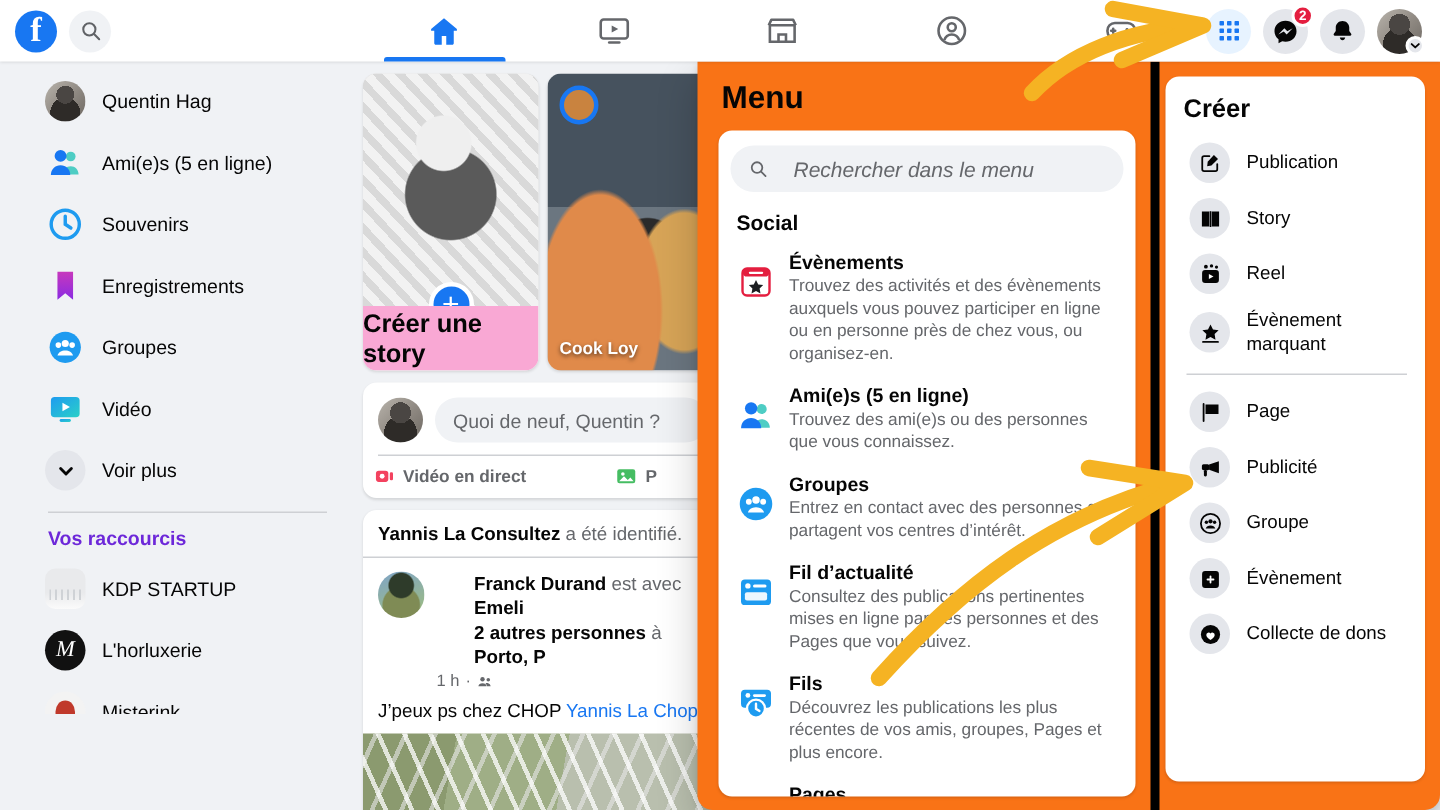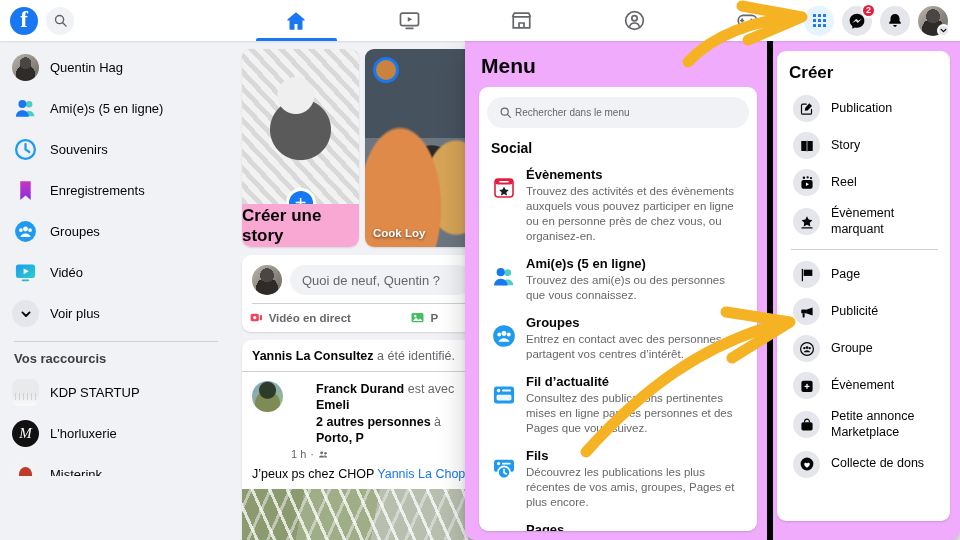--- a/index.html
+++ b/index.html
@@ -66,41 +66,41 @@
   }
   .avatar-chev {
     position: absolute; right: -2px; bottom: -1px; width: 13px; height: 13px;
     border-radius: 50%; background: #e4e6eb; border: 2px solid #fff;
     display: flex; align-items: center; justify-content: center;
   }
 
   
   .sidebar {
     position: absolute; top: 41px; left: 0; width: 232px; height: 435px;
-    padding: 6px 6px 0 6px; overflow: hidden; background: #f0f2f5;
+    padding: 6px 6px 0 24px; overflow: hidden; background: #f0f2f5;
   }
   .side-item {
     display: flex; align-items: center; gap: 11px;
     height: 41px; padding: 0 6px; border-radius: 8px; cursor: pointer;
   }
   .side-label { font-size: 13px; font-weight: 500; color: #050505; }
   .si-ic { width: 27px; height: 27px; flex: none; display: flex; align-items: center; justify-content: center; }
   .si-avatar {
     width: 27px; height: 27px; border-radius: 50%;
     background:
       radial-gradient(circle at 50% 34%, #4a4643 0 6px, transparent 6px),
       radial-gradient(circle at 50% 78%, #2e2b28 0 10px, transparent 10px),
       linear-gradient(135deg, #b9b4ac, #8d8780 55%, #6d6862);
   }
   .chev-circle {
     width: 27px; height: 27px; border-radius: 50%; background: #e4e6eb;
     display: flex; align-items: center; justify-content: center;
   }
   .side-sep { height: 1px; background: #ced0d4; margin: 7px 8px 6px 8px; }
-  .side-head { font-size: 13px; font-weight: 600; color: #404040; padding: 3px 8px 6px 8px; }
+  .side-head { font-size: 13px; font-weight: 600; color: #6d28d9; padding: 3px 8px 6px 8px; }
   .sc-ic { width: 27px; height: 27px; border-radius: 7px; flex: none; overflow: hidden; }
   .sc-kdp { background: linear-gradient(#e9eaec 60%, #fbfbfb); position: relative; }
   .sc-kdp::after {
     content: ""; position: absolute; left: 3px; right: 3px; bottom: 6px; height: 7px;
     background: repeating-linear-gradient(90deg,#cfd2d6 0 1px,transparent 1px 4px);
   }
   .sc-horl { border-radius: 50%; background: #111; color: #fff; display: flex; align-items: center; justify-content: center;
              font-family: "Liberation Serif", serif; font-style: italic; font-size: 15px; }
   .sc-mist { border-radius: 50%; background: #f3f3f3; display: flex; align-items: center; justify-content: center; }
   .sc-mist i { width: 13px; height: 15px; background: #c0392b; border-radius: 50% 50% 45% 45%; display: block; }
@@ -194,34 +194,34 @@
     height: 60px;
     background:
       repeating-linear-gradient(66deg, rgba(255,255,255,.75) 0 3px, transparent 3px 16px),
       repeating-linear-gradient(-66deg, rgba(230,230,230,.6) 0 3px, transparent 3px 18px),
       linear-gradient(100deg,#8b9a6f 0 25%,#9fae86 25% 55%,#b9bfae 55% 100%);
   }
 
   
   .menu-panel {
     position: absolute; top: 41px; left: 465px; width: 495px; height: 499px;
-    background: #f0abfc; border-radius: 0 0 10px 10px;
+    background: #f97316; border-radius: 0 0 10px 10px;
     box-shadow: 0 12px 28px rgba(0,0,0,.2), 0 2px 4px rgba(0,0,0,.1);
     display: flex; z-index: 30; overflow: hidden;
   }
   .menu-left { width: 302px; padding: 10px 10px 0 14px; overflow: hidden; }
   .menu-title { font-size: 21px; font-weight: 700; padding: 3px 0 9px 2px; }
   .menu-card {
     background: #fff; border-radius: 9px; box-shadow: 0 1px 2px rgba(0,0,0,.14);
     padding: 10px 8px 8px 8px; height: 444px; overflow: hidden;
   }
   .menu-search {
     height: 31px; border-radius: 16px; background: #f0f2f5;
-    display: flex; align-items: center; gap: 3px; padding: 0 12px;
-    color: #65676b; font-size: 10px; margin-bottom: 10px; cursor: text;
+    display: flex; align-items: center; gap: 17px; padding: 0 12px;
+    color: #65676b; font-size: 14px; margin-bottom: 10px; cursor: text; font-style: italic;
   }
   .menu-sec { font-size: 14px; font-weight: 700; padding: 2px 4px 5px 4px; }
   .menu-item { display: flex; gap: 9px; padding: 5px 4px 6px 4px; border-radius: 8px; cursor: pointer; }
   .mi-ic { width: 26px; height: 26px; flex: none; margin-top: 9px; }
   .mi-txt { flex: 1; min-width: 0; }
   .mi-title { font-size: 13px; font-weight: 600; line-height: 1.35; }
   .mi-desc { font-size: 11.5px; color: #65676b; line-height: 1.32; }
 
   .menu-right {
     width: 193px; padding: 10px 10px 0 4px; border-left: 6px solid #000000; overflow: hidden;
@@ -710,29 +710,20 @@
           <div class="ci-ic">
             <svg width="16" height="16" viewBox="0 0 24 24" fill="#050505">
               <rect x="3.6" y="4" width="16.8" height="17" rx="3"></rect>
               <rect x="11.1" y="8.6" width="1.8" height="7.8" rx=".9" fill="#fff"></rect>
               <rect x="8.1" y="11.6" width="7.8" height="1.8" rx=".9" fill="#fff"></rect>
             </svg>
           </div>
           <div class="ci-label">Évènement</div>
         </div>
 
-        <div class="create-item">
-          <div class="ci-ic">
-            <svg width="16" height="16" viewBox="0 0 24 24" fill="#050505">
-              <path d="M8.4 8V6.8a3.6 3.6 0 0 1 7.2 0V8" fill="none" stroke="#050505" stroke-width="1.7"></path>
-              <rect x="3.6" y="8" width="16.8" height="12.4" rx="2.6"></rect>
-            </svg>
-          </div>
-          <div class="ci-label">Petite annonce Marketplace</div>
-        </div>
 
         <div class="create-item">
           <div class="ci-ic">
             <svg width="16" height="16" viewBox="0 0 24 24" fill="#050505">
               <circle cx="12" cy="12" r="9.6"></circle>
               <path d="M12 17.6c-2.6-2-4.2-3.4-4.2-5.2a2.3 2.3 0 0 1 4.2-1.3 2.3 2.3 0 0 1 4.2 1.3c0 1.8-1.6 3.2-4.2 5.2z" fill="#fff"></path>
             </svg>
           </div>
           <div class="ci-label">Collecte de dons</div>
         </div>

